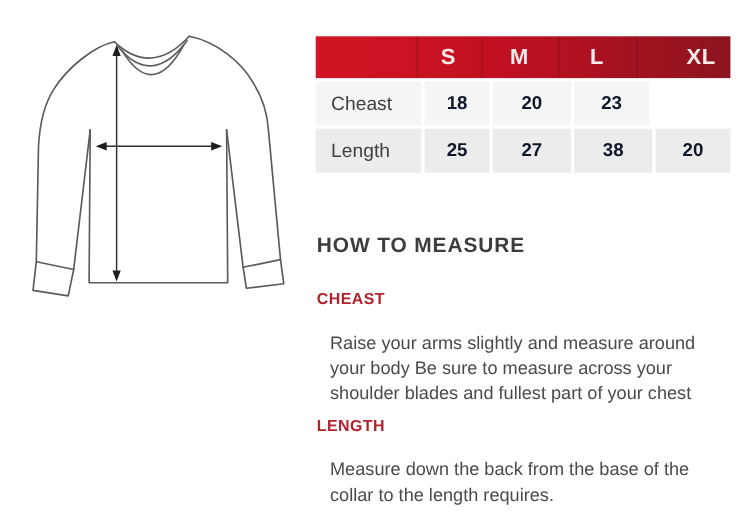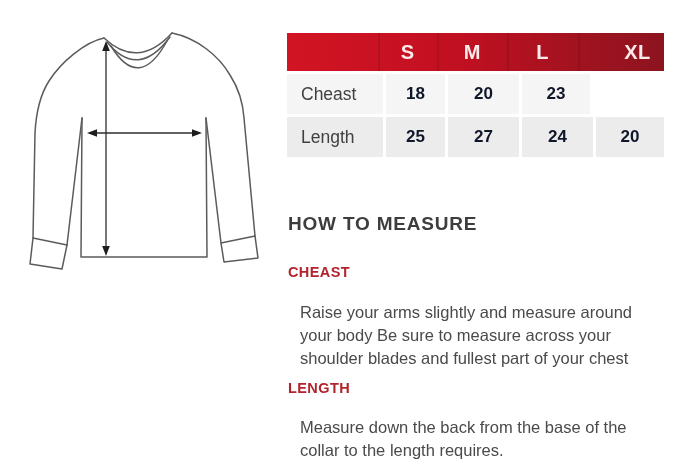--- a/index.html
+++ b/index.html
@@ -114,21 +114,21 @@
     <div class="t-row row-a">
       <div class="td label">Cheast</div>
       <div class="td v0">18</div>
       <div class="td v1">20</div>
       <div class="td v3">23</div>
     </div>
     <div class="t-row row-b">
       <div class="td label">Length</div>
       <div class="td v0">25</div>
       <div class="td v1">27</div>
-      <div class="td v2">24</div>
+      <div class="td v2">38</div>
       <div class="td v3">20</div>
     </div>
   </div>
 
   <h2 class="htm-title">HOW TO MEASURE</h2>
 
   <h3 class="sec-heading cheast">CHEAST</h3>
   <div class="sec-body cheast">
     <div class="line">Raise your arms slightly and measure around</div>
     <div class="line">your body Be sure to measure across your</div>

